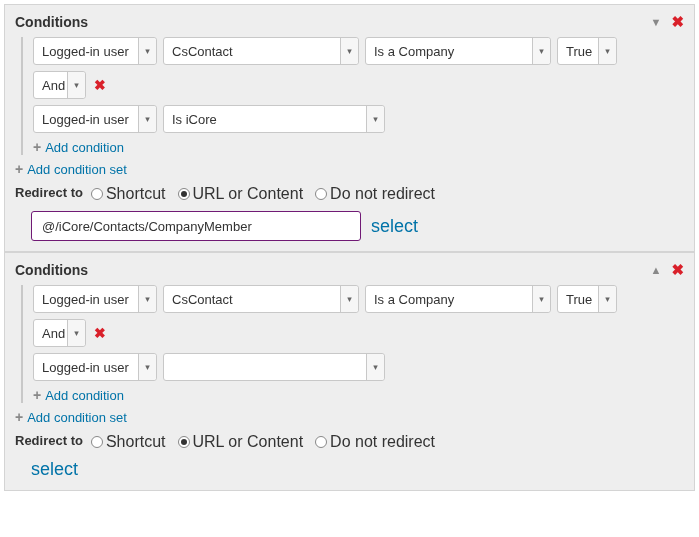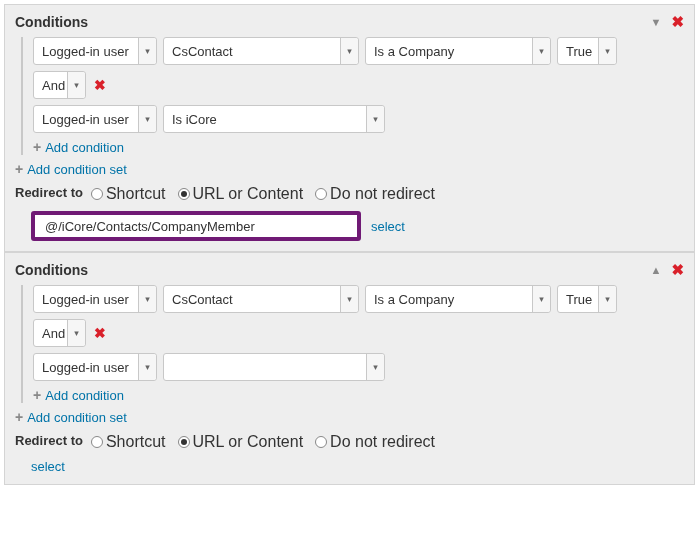--- a/index.html
+++ b/index.html
@@ -119,29 +119,29 @@
     width: 12px; height: 12px; border: 1px solid #888; border-radius: 50%;
     display: inline-flex; align-items: center; justify-content: center;
     background: #fff;
   }
   .radio.checked::after {
     content: ""; width: 6px; height: 6px; background: #333; border-radius: 50%;
   }
   .url-row { display: flex; align-items: center; gap: 10px; margin-left: 16px; }
   .text-input {
     background: #fff;
-    border: 4px solid #701a75;
+    border: 1px solid #701a75;
     border-radius: 3px;
     height: 30px;
     padding: 0 10px;
     font-size: 13px;
     width: 330px;
     color: #333;
   }
-  .select-link { color: #0073a8; cursor: pointer; font-size: 13px; }
+  .select-link { color: #0073a8; cursor: pointer; font-size: 18px; }
 </style>
 </head>
 <body>
 
 <div class="panel">
   <div class="panel-header">
     <div class="panel-title">Conditions</div>
     <div class="collapse-icon">▼</div>
     <div class="close-icon">✖</div>
   </div>

